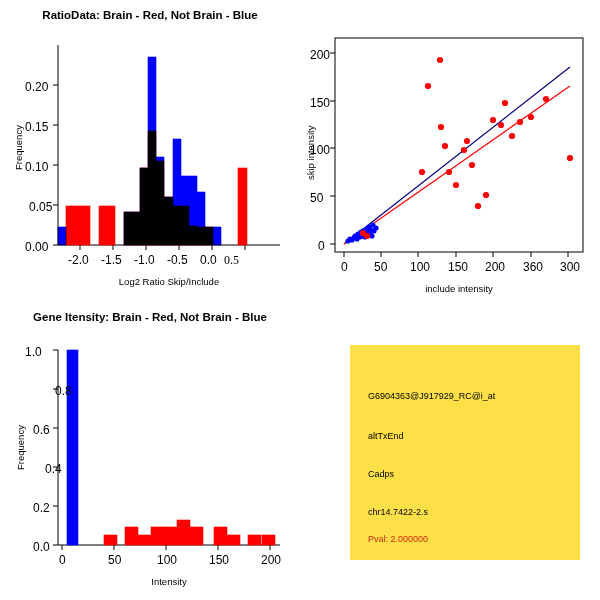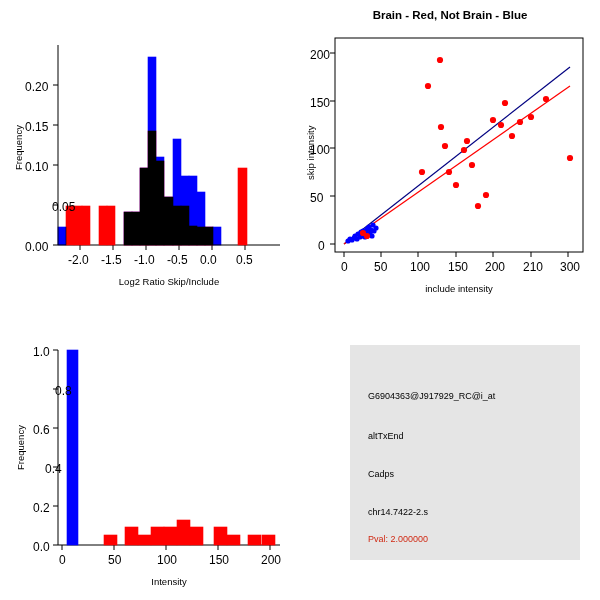--- a/index.html
+++ b/index.html
@@ -4,30 +4,31 @@
 <style>
   html,body{margin:0;padding:0;background:#ffffff;}
   body{width:600px;height:600px;font-family:"Liberation Sans",sans-serif;color:#000;}
   .page{position:relative;width:600px;height:600px;overflow:hidden;}
   .panel{position:absolute;}
   .title{font-size:11.5px;font-weight:bold;text-align:center;white-space:nowrap;}
   .axis-label{font-size:9.5px;text-align:center;white-space:nowrap;}
   .tick-label{font-size:12px;position:absolute;white-space:nowrap;}
   .vlabel{font-size:9.5px;white-space:nowrap;transform:rotate(-90deg);transform-origin:left top;position:absolute;}
   svg{display:block;}
-  .infobox{background:#e5e5e5;}
+  .infobox{background:#fde047;}
   .infotext{font-size:9px;color:#000;}
   .infotext.pval{color:#d02a14;}
 </style>
 </head>
 <body>
 
 <div class="page">
 
   <div class="panel" style="left:0;top:0;width:300px;height:300px;">
+    <div class="title" style="position:absolute;left:0;top:9px;width:300px;">RatioData: Brain - Red, Not Brain - Blue</div>
 
     <svg width="300" height="300">
 
       <g stroke="#000" stroke-width="1" fill="none">
         <line x1="58" y1="245" x2="280" y2="245"></line>
         <line x1="58" y1="245" x2="58" y2="45"></line>
       </g>
 
       <g stroke="#000" stroke-width="1">
         <line x1="58" y1="245" x2="53" y2="245"></line>
@@ -77,38 +78,37 @@
         <rect x="173" y="139" width="8" height="106"></rect>
         <rect x="181" y="176" width="8" height="69"></rect>
         <rect x="189" y="176" width="8" height="69"></rect>
         <rect x="197" y="192" width="8" height="53"></rect>
         <rect x="205" y="227" width="8" height="18"></rect>
         <rect x="213" y="227" width="8" height="18"></rect>
       </g>
     </svg>
 
     <span class="tick-label" style="left:25px;top:240px;">0.00</span>
-    <span class="tick-label" style="left:33px;top:200px;padding-left:19px;">0.05</span>
+    <span class="tick-label" style="left:10px;top:200px;padding-left:19px;">0.05</span>
     <span class="tick-label" style="left:25px;top:160px;">0.10</span>
     <span class="tick-label" style="left:25px;top:120px;">0.15</span>
     <span class="tick-label" style="left:25px;top:80px;">0.20</span>
 
     <span class="tick-label" style="left:68px;top:253px;">-2.0</span>
     <span class="tick-label" style="left:101px;top:253px;">-1.5</span>
     <span class="tick-label" style="left:134px;top:253px;">-1.0</span>
     <span class="tick-label" style="left:167px;top:253px;">-0.5</span>
     <span class="tick-label" style="left:200px;top:253px;">0.0</span>
-    <span class="tick-label" style="left:236px;top:253px;">0.5</span>
+    <span class="tick-label" style="left:224px;top:253px;font-family:Liberation Serif, serif;">0.5</span>
 
     <div class="axis-label" style="position:absolute;left:58px;top:276px;width:222px;">Log2 Ratio Skip/Include</div>
     <span class="vlabel" style="left:13px;top:170px;">Frequency</span>
   </div>
 
   <div class="panel" style="left:300px;top:0;width:300px;height:300px;">
-    <div class="title" style="position:absolute;left:0;top:9px;width:300px;">Brain - Red, Not Brain - Blue</div>
 
     <svg width="300" height="300">
 
       <rect x="35" y="38" width="248" height="214" fill="none" stroke="#000" stroke-width="1"></rect>
 
       <g stroke="#000" stroke-width="1">
         <line x1="35" y1="244" x2="30" y2="244"></line>
         <line x1="35" y1="196" x2="30" y2="196"></line>
         <line x1="35" y1="148" x2="30" y2="148"></line>
         <line x1="35" y1="101" x2="30" y2="101"></line>
@@ -184,28 +184,29 @@
     <span class="tick-label" style="left:10px;top:191px;">50</span>
     <span class="tick-label" style="left:10px;top:143px;">100</span>
     <span class="tick-label" style="left:10px;top:96px;">150</span>
     <span class="tick-label" style="left:10px;top:48px;">200</span>
 
     <span class="tick-label" style="left:41px;top:260px;">0</span>
     <span class="tick-label" style="left:74px;top:260px;">50</span>
     <span class="tick-label" style="left:110px;top:260px;">100</span>
     <span class="tick-label" style="left:148px;top:260px;">150</span>
     <span class="tick-label" style="left:185px;top:260px;">200</span>
-    <span class="tick-label" style="left:223px;top:260px;">210</span>
+    <span class="tick-label" style="left:223px;top:260px;">360</span>
     <span class="tick-label" style="left:260px;top:260px;">300</span>
 
     <div class="axis-label" style="position:absolute;left:35px;top:283px;width:248px;">include intensity</div>
     <span class="vlabel" style="left:5px;top:180px;">skip intensity</span>
   </div>
 
   <div class="panel" style="left:0;top:300px;width:300px;height:300px;">
+    <div class="title" style="position:absolute;left:0;top:11px;width:300px;">Gene Itensity: Brain - Red, Not Brain - Blue</div>
 
     <svg width="300" height="300">
 
       <g stroke="#000" stroke-width="1" fill="none">
         <line x1="58" y1="245" x2="280" y2="245"></line>
         <line x1="58" y1="245" x2="58" y2="50"></line>
       </g>
       <g stroke="#000" stroke-width="1">
         <line x1="58" y1="245" x2="53" y2="245"></line>
         <line x1="58" y1="206" x2="53" y2="206"></line>
@@ -240,21 +241,21 @@
         <rect x="248" y="235" width="13" height="10"></rect>
         <rect x="262" y="235" width="13" height="10"></rect>
       </g>
     </svg>
 
     <span class="tick-label" style="left:33px;top:240px;">0.0</span>
     <span class="tick-label" style="left:33px;top:201px;">0.2</span>
     <span class="tick-label" style="left:33px;top:162px;padding-left:12px;">0.4</span>
     <span class="tick-label" style="left:33px;top:123px;">0.6</span>
     <span class="tick-label" style="left:33px;top:84px;padding-left:22px;">0.8</span>
-    <span class="tick-label" style="left:33px;top:45px;">1.0</span>
+    <span class="tick-label" style="left:25px;top:45px;">1.0</span>
 
     <span class="tick-label" style="left:59px;top:253px;">0</span>
     <span class="tick-label" style="left:108px;top:253px;">50</span>
     <span class="tick-label" style="left:157px;top:253px;">100</span>
     <span class="tick-label" style="left:209px;top:253px;">150</span>
     <span class="tick-label" style="left:261px;top:253px;">200</span>
 
     <div class="axis-label" style="position:absolute;left:58px;top:276px;width:222px;">Intensity</div>
     <span class="vlabel" style="left:15px;top:170px;">Frequency</span>
   </div>

